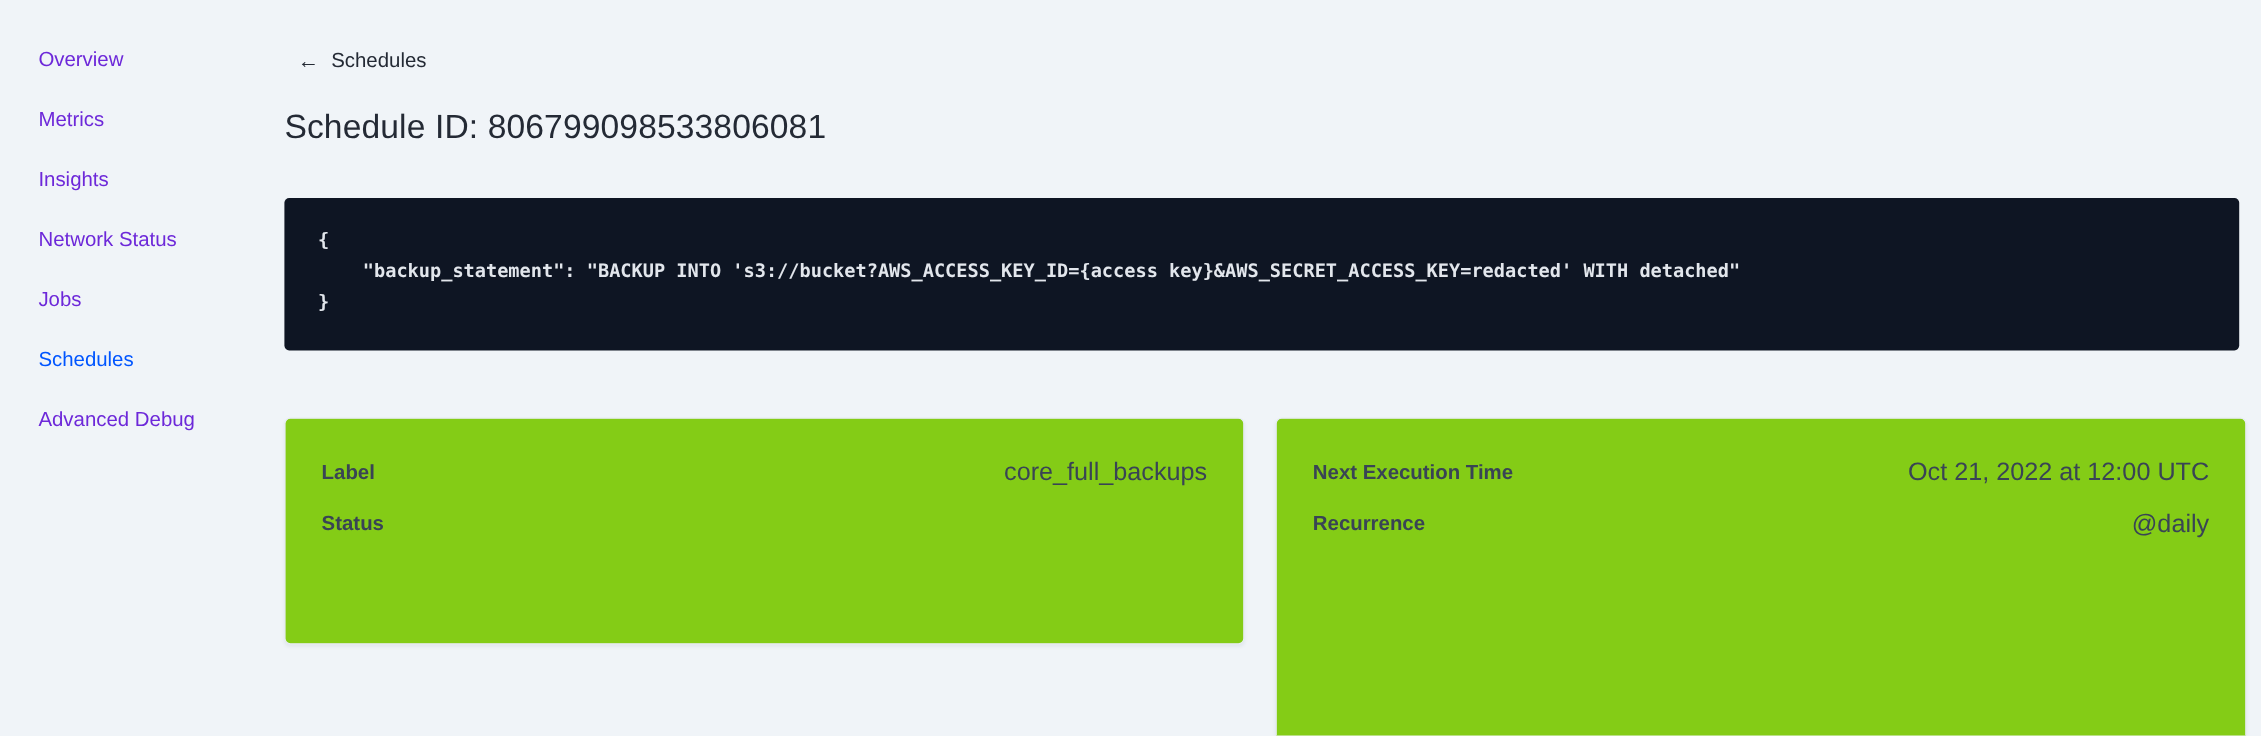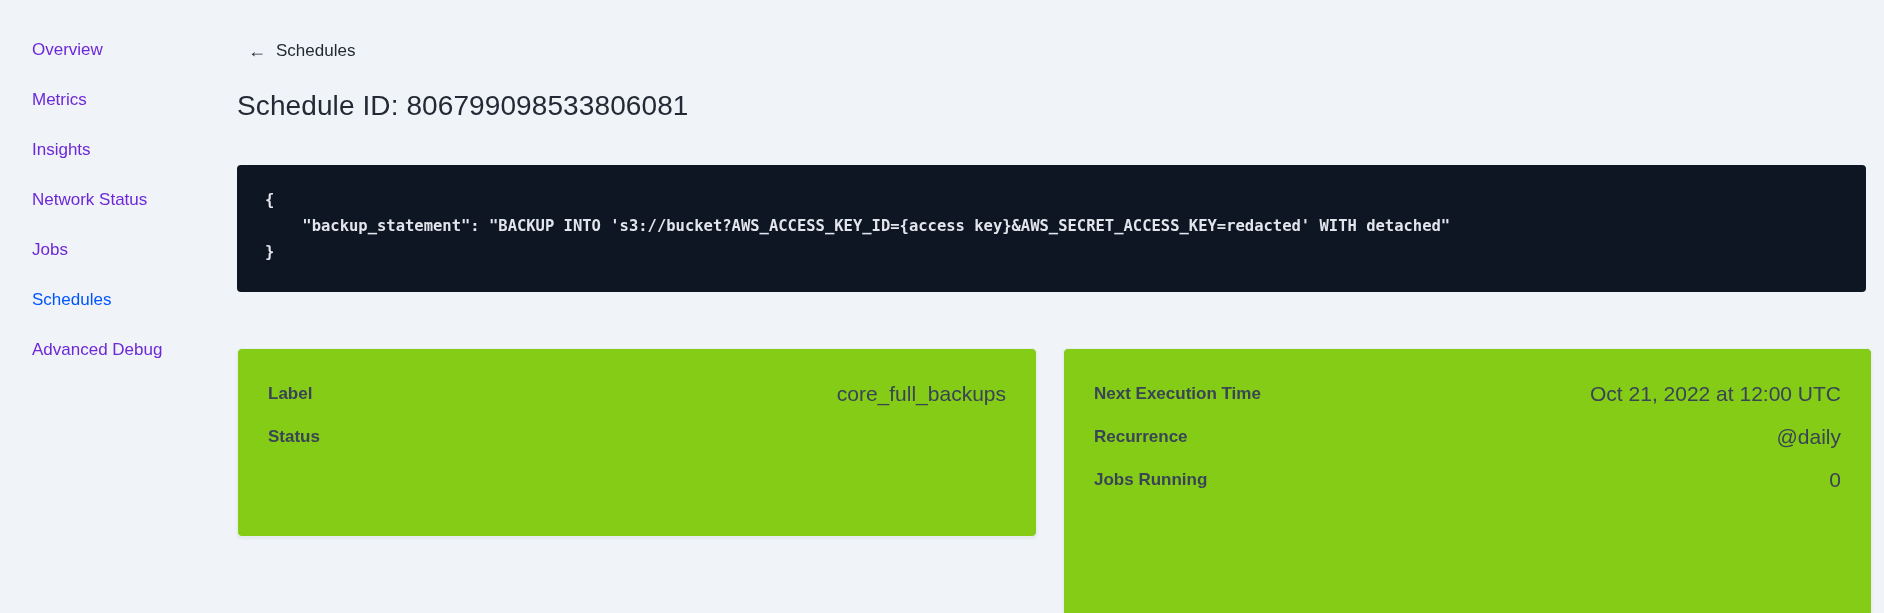--- a/index.html
+++ b/index.html
@@ -154,19 +154,15 @@
 
   <section class="card schedule-card">
     <div class="card-row">
       <span class="row-label">Next Execution Time</span>
       <span class="row-value">Oct 21, 2022 at 12:00 UTC</span>
     </div>
     <div class="card-row">
       <span class="row-label">Recurrence</span>
       <span class="row-value">@daily</span>
     </div>
-    <div class="card-row">
-      <span class="row-label">Jobs Running</span>
-      <span class="row-value">0</span>
-    </div>
   </section>
 
 </main>
 
 </body></html>

